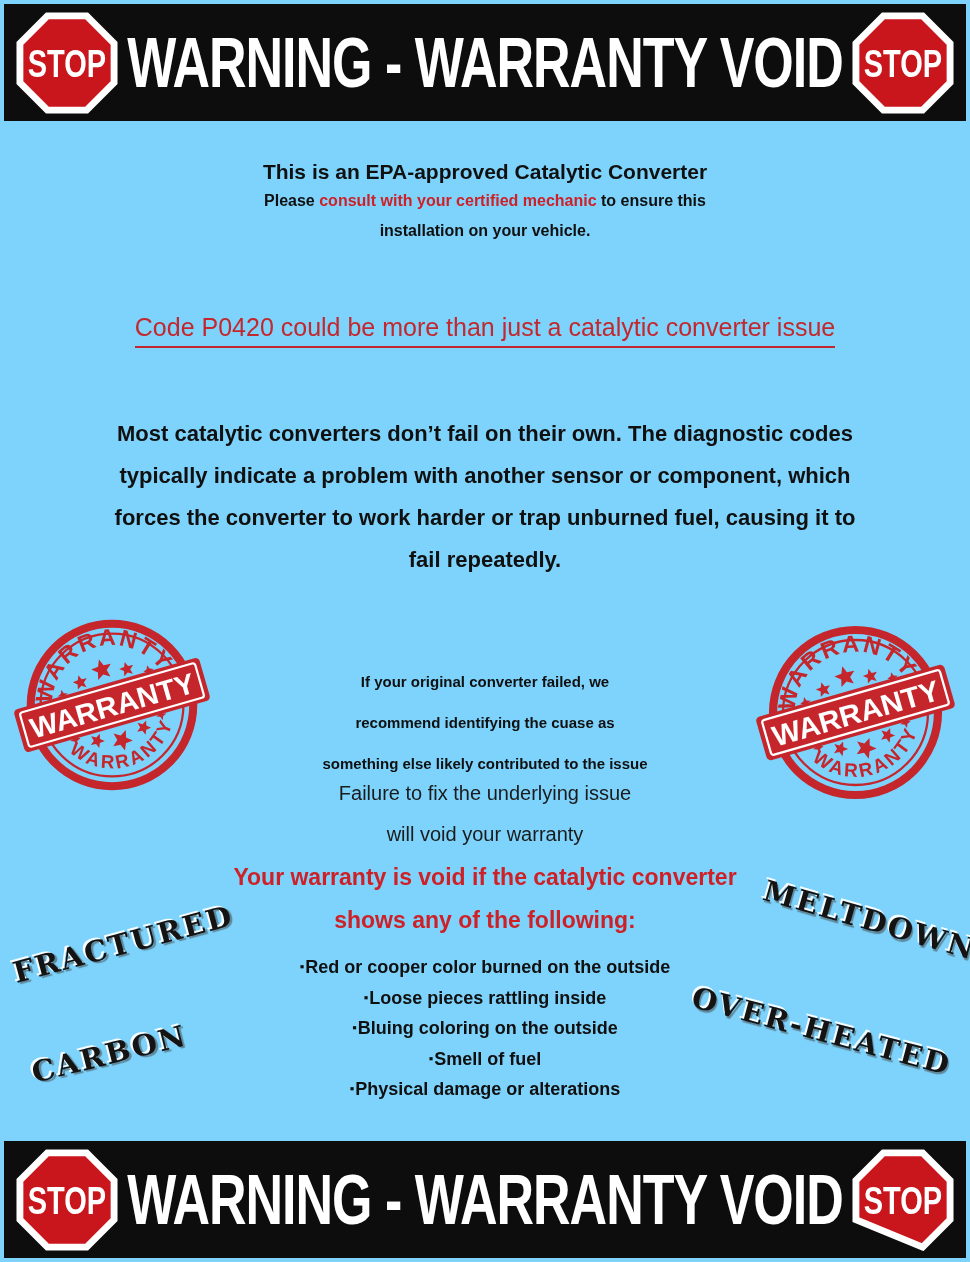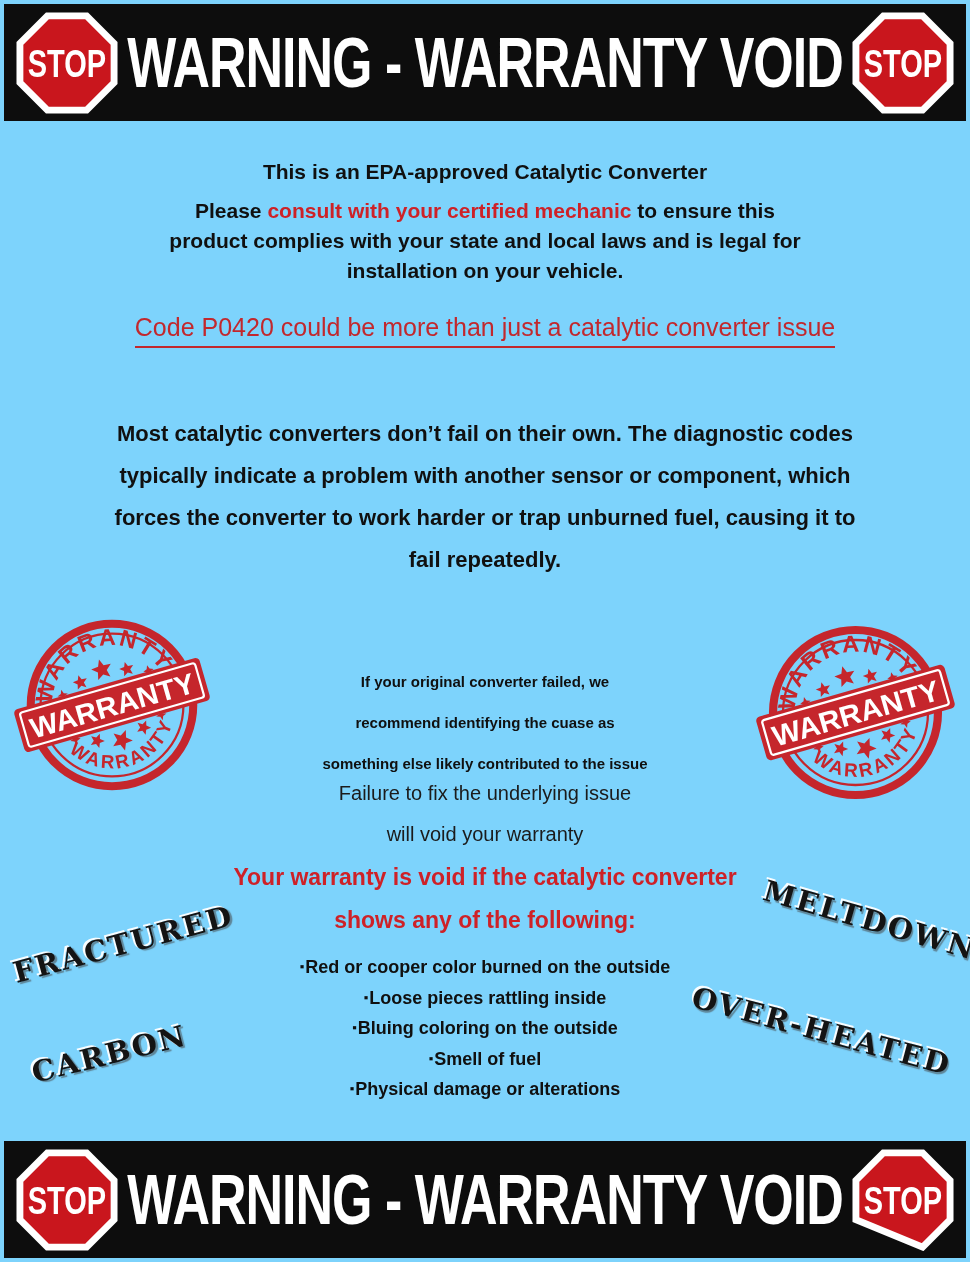--- a/index.html
+++ b/index.html
@@ -25,21 +25,21 @@
   .stop-svg { width:102px; height:102px; flex:0 0 auto; }
   .banner-title {
     flex:1; text-align:center; color:#ffffff; font-weight:bold;
     font-size:52px; letter-spacing:-1px; white-space:nowrap;
     transform:scaleY(1.34); transform-origin:center;
   }
 
   
   .center-text { position:absolute; left:0; width:100%; text-align:center; }
   .epa-line   { top:142px; font-size:21px; font-weight:bold;margin-top:18px; }
-  .consult    { top:196px; font-size:21px; font-weight:bold; line-height:30px; }
+  .consult    { top:186px; font-size:16px; font-weight:bold; line-height:30px; }
   .consult .red-part { color:var(--accent-red,#ce2127); }
   .p0420      { top:313px; font-size:25px; font-weight:normal; color:var(--heading-red,#c23237); }
   .p0420 span { padding-bottom:5px; border-bottom:2px solid var(--heading-red,#c23237); }
   .diag-par   { top:413px; font-size:22px; font-weight:bold; line-height:42px; }
   .recommend  { top:661px; font-size:15px; font-weight:bold; line-height:41px; }
   .failure    { top:773px; font-size:20px; font-weight:normal; color:#1b1b1b; line-height:41px; }
   .void-head  { top:856px; font-size:23px; font-weight:bold; color:var(--accent-red,#ce2127); line-height:43px; }
   .void-list  { top:952px; font-size:18px; font-weight:bold; line-height:29.5px; }
   .void-list .bullet-line::before { content:"▪"; font-size:13px; vertical-align:2px; margin-right:1px; }
 
@@ -75,21 +75,20 @@
     <svg class="stop-svg" viewBox="0 0 104 104">
       <polygon points="32,4 72,4 100,32 100,72 72,100 32,100 4,72 4,32" style="fill:var(--stop-red,#c9161d)" stroke="#ffffff" stroke-width="7"></polygon>
       <text x="52" y="66" text-anchor="middle" fill="#ffffff" font-size="40" font-weight="bold" font-family="Liberation Sans, sans-serif" textLength="80" lengthAdjust="spacingAndGlyphs">STOP</text>
     </svg>
   </div>
 
   <div class="center-text epa-line">This is an EPA-approved Catalytic Converter</div>
 
   <div class="center-text consult">
     <div><span>Please </span><span class="red-part">consult with your certified mechanic</span><span> to ensure this</span></div>
-    <div>product complies with your state and local laws and is legal for</div>
     <div>installation on your vehicle.</div>
   </div>
 
   <div class="center-text p0420">
     <span>Code P0420 could be more than just a catalytic converter issue</span>
   </div>
 
   <div class="center-text diag-par">
       <div>Most catalytic converters don’t fail on their own. The diagnostic codes</div>
       <div>typically indicate a problem with another sensor or component, which</div>

